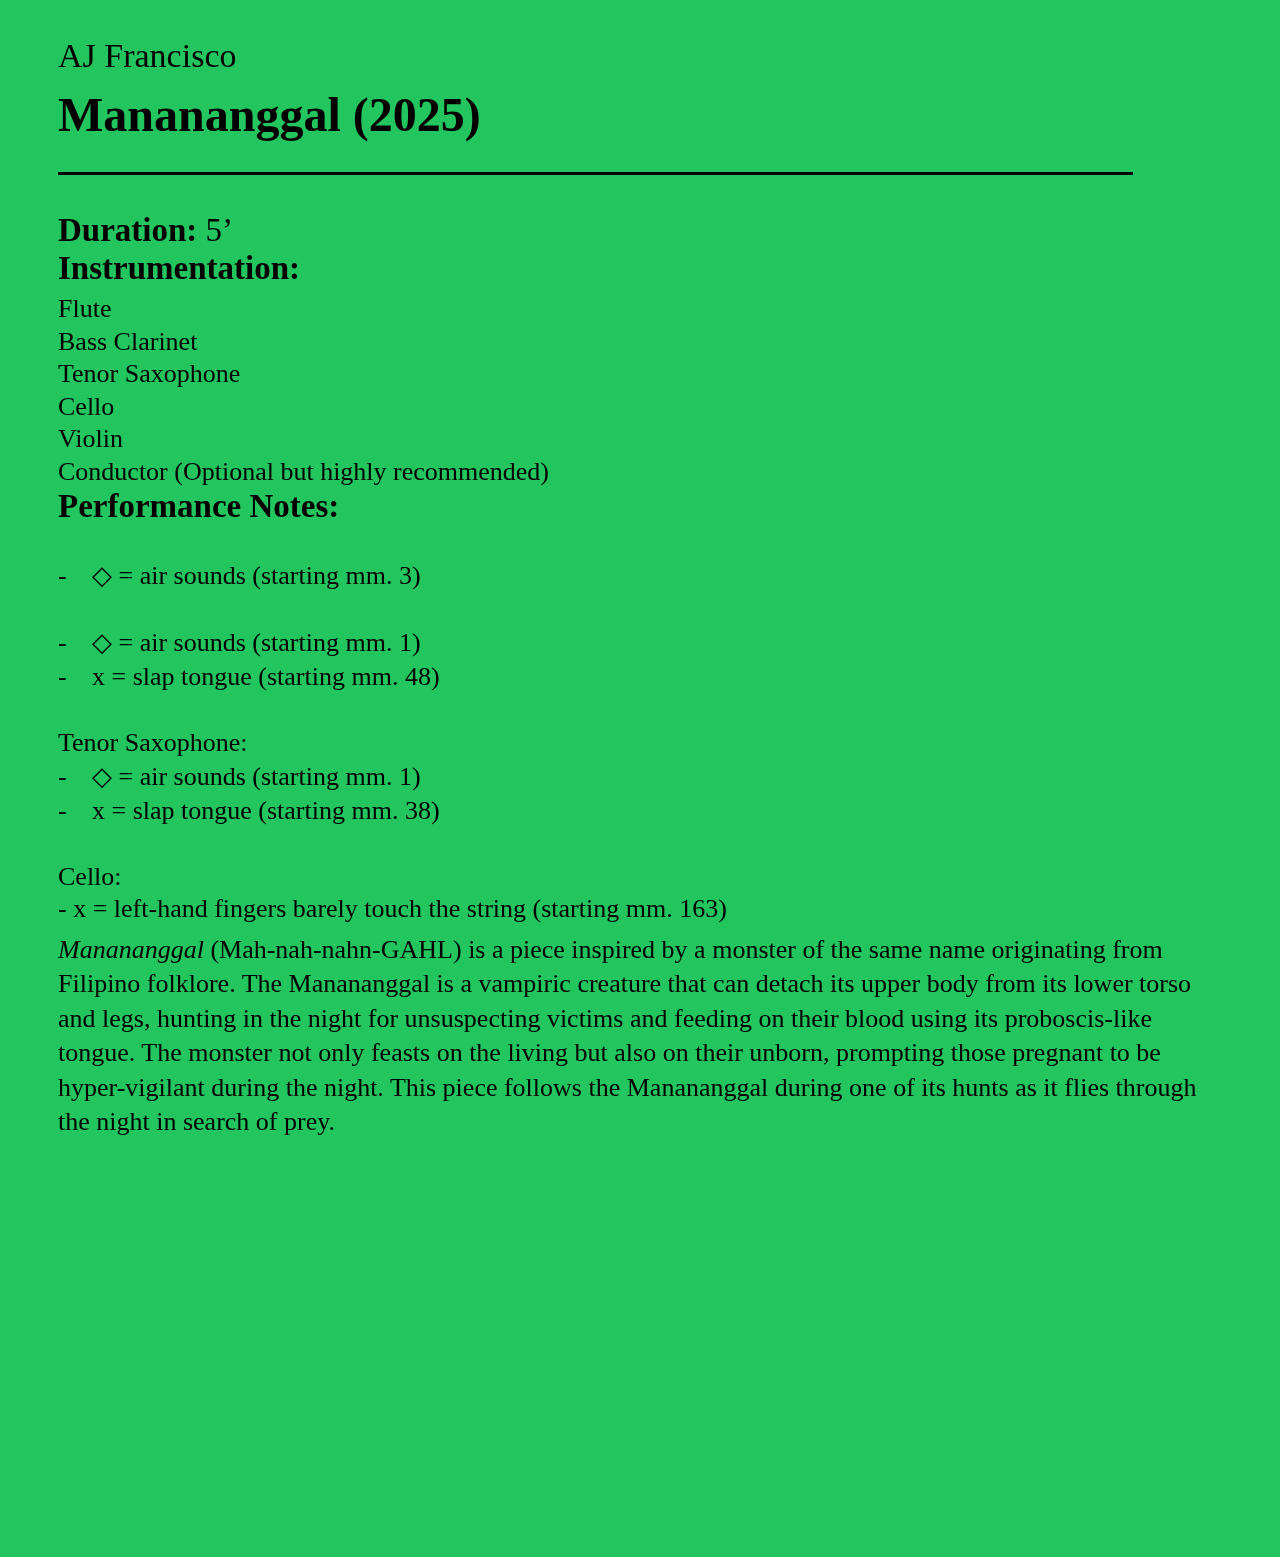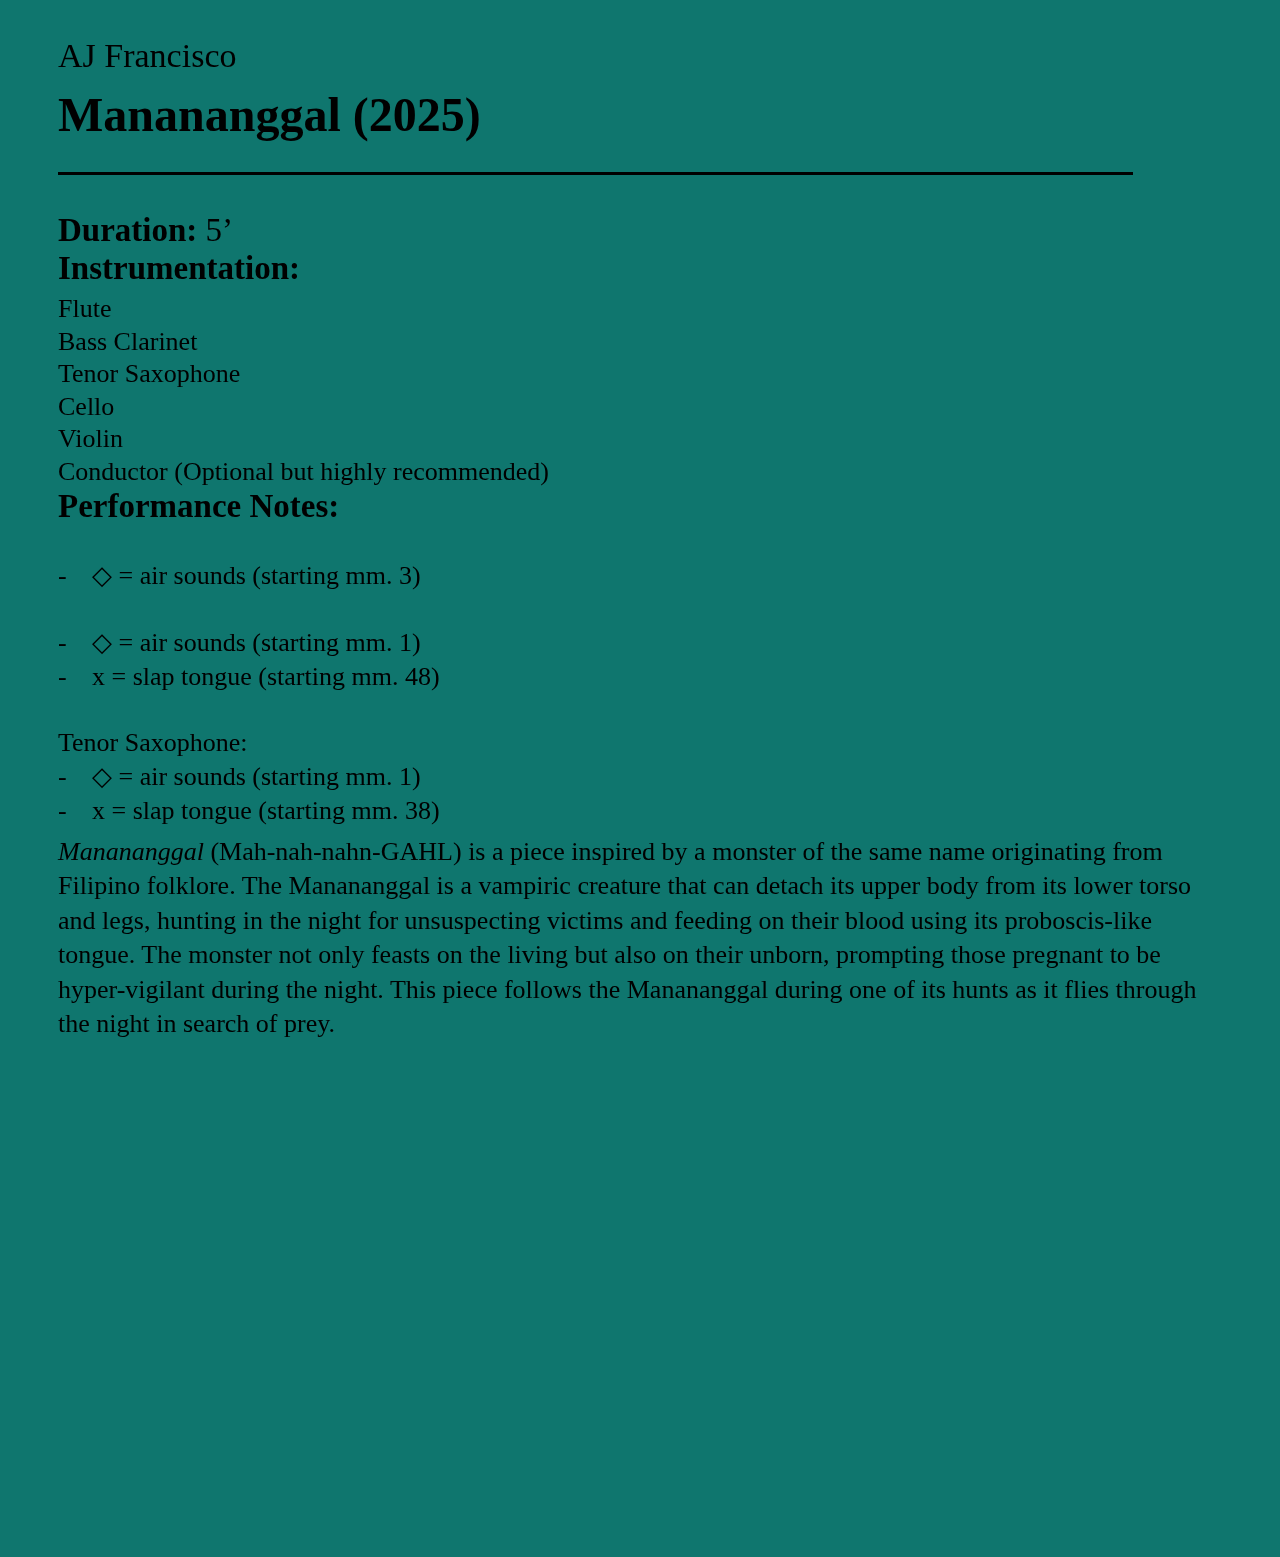--- a/index.html
+++ b/index.html
@@ -4,21 +4,21 @@
 <style>
   html, body {
     margin: 0;
     padding: 0;
     background: #ffffff;
   }
   .page {
     position: relative;
     width: 1280px;
     height: 1557px;
-    background: #0f766e;
+    background: #22c55e;
     color: #000000;
     font-family: "Liberation Serif", "DejaVu Serif", serif;
     box-sizing: border-box;
     padding: 36px 66px 0 58px;
     overflow: hidden;
   }
   .author {
     font-size: 34px;
     line-height: 1.15;
   }
@@ -135,19 +135,23 @@
       <div class="bullet-row">
         <span class="bullet-marker">-</span>
         <span>◇ = air sounds (starting mm. 1)</span>
       </div>
       <div class="bullet-row">
         <span class="bullet-marker">-</span>
         <span>x = slap tongue (starting mm. 38)</span>
       </div>
     </div>
 
+    <div class="pn-block body-text">
+      <div>Cello:</div>
+      <div>- x = left-hand fingers barely touch the string (starting mm. 163)</div>
+    </div>
   </section>
 
   <section>
     <p class="program-para"><em>Manananggal</em><span> (Mah-nah-nahn-GAHL) is a piece inspired by a monster of the same name originating from Filipino folklore. The Manananggal is a vampiric creature that can detach its upper body from its lower torso and legs, hunting in the night for unsuspecting victims and feeding on their blood using its proboscis-like tongue. The monster not only feasts on the living but also on their unborn, prompting those pregnant to be hyper-vigilant during the night. This piece follows the Manananggal during one of its hunts as it flies through the night in search of prey.</span></p>
   </section>
 
 </div>
 
 </body></html>

